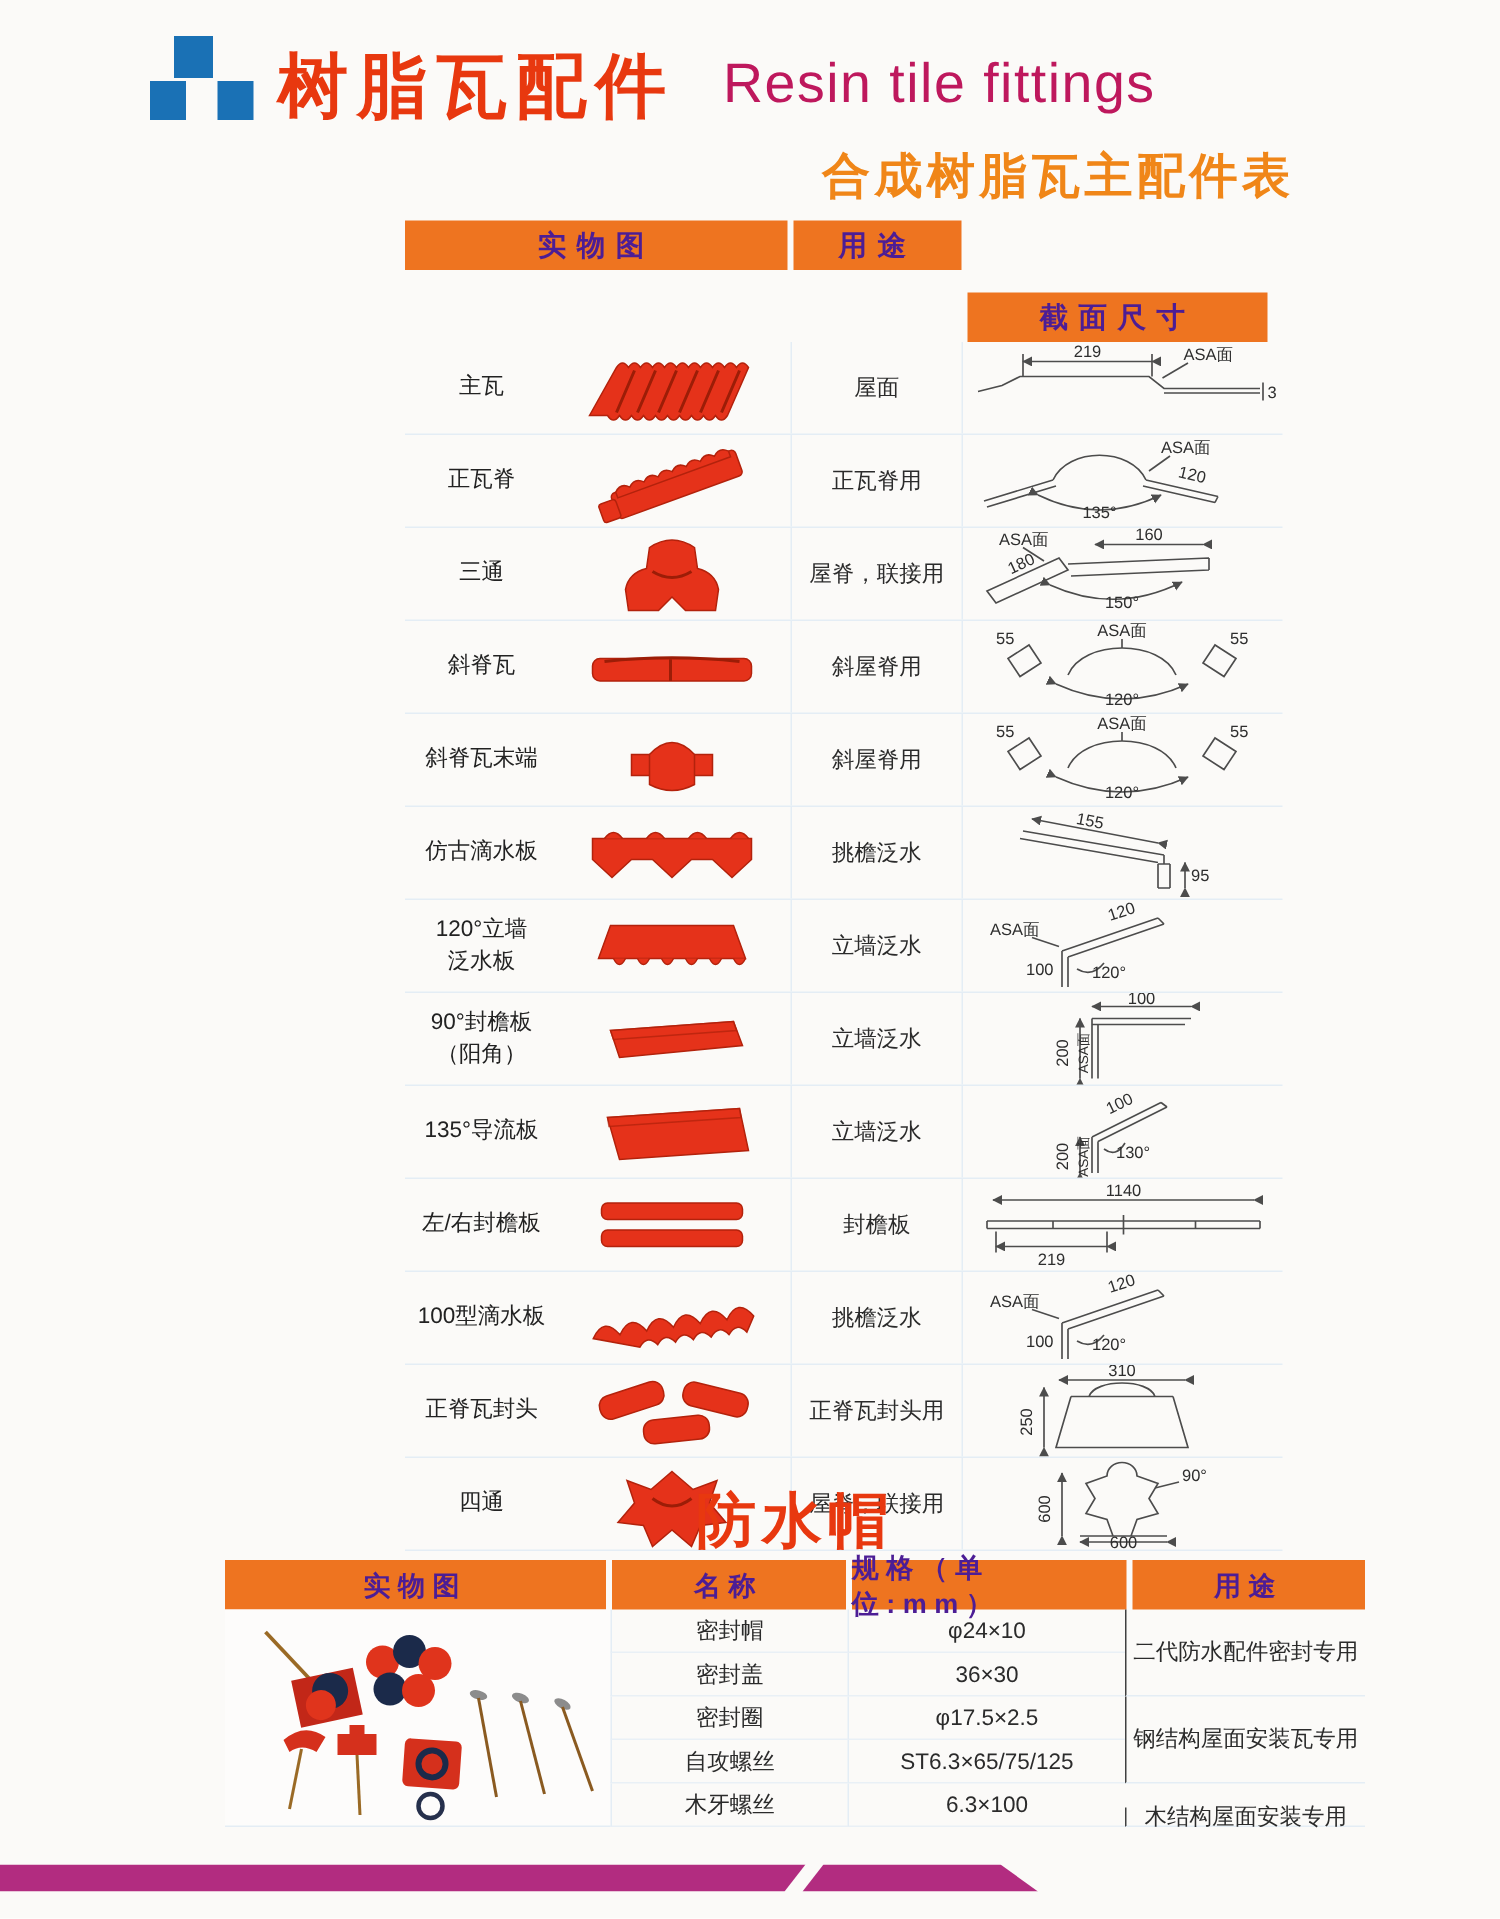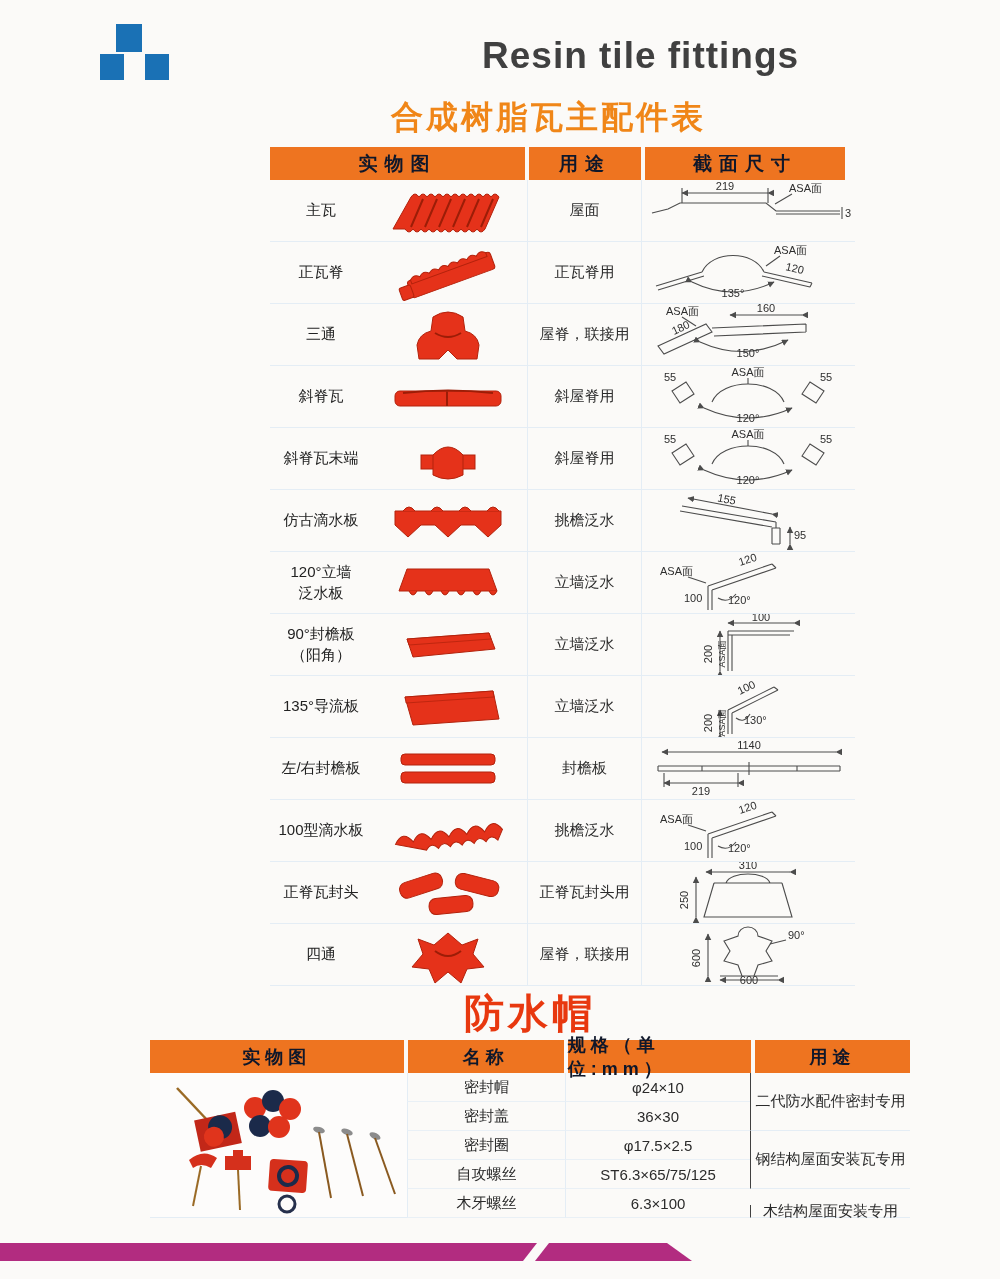--- a/index.html
+++ b/index.html
@@ -7,29 +7,29 @@
   body { font-family:"Liberation Sans","DejaVu Sans",sans-serif; }
   .page { position:relative; width:1000px; height:1279px; background:#fbfaf8; overflow:hidden; }
 
   
   .logo { position:absolute; left:98px; top:24px; width:74px; height:56px; }
   .logo span { position:absolute; background:#1a71b5; }
   .logo .sq-top { left:18px; top:0; width:26px; height:28px; }
   .logo .sq-bl  { left:2px;  top:30px; width:24px; height:26px; }
   .logo .sq-br  { left:47px; top:30px; width:24px; height:26px; }
   .title-cn { position:absolute; left:185px; top:26px; font-size:47px; font-weight:900; color:#e8380f; letter-spacing:6px; }
-  .title-en { position:absolute; left:482px; top:35px; font-size:37px; font-weight:700; color:#404040; letter-spacing:1px; }
-
-  .subtitle { position:absolute; left:256px; top:96px; width:585px; text-align:center; font-size:32px; font-weight:900; color:#f08618; letter-spacing:3px; }
+  .title-en { position:absolute; left:482px; top:35px; font-size:37px; font-weight:400; color:#be185d; letter-spacing:1px; }
+
+  .subtitle { position:absolute; left:278px; top:96px; width:585px; text-align:right; font-size:32px; font-weight:900; color:#f08618; letter-spacing:3px; }
 
   
   .t1 { position:absolute; left:270px; top:147px; width:585px; }
   .t-head { display:flex; gap:4px; }
-  .t-head .hc { height:33px; background:#ee7420; color:#0f172a; font-size:19px; font-weight:bold; letter-spacing:7px; display:flex; align-items:center; justify-content:center; }
-  .t1 .h1 { width:255px; } .t1 .h2 { width:112px; } .t1 .h3 { width:200px; }
+  .t-head .hc { height:33px; background:#ee7420; color:#4c1d95; font-size:19px; font-weight:bold; letter-spacing:7px; display:flex; align-items:center; justify-content:center; }
+  .t1 .h1 { width:255px; } .t1 .h2 { width:112px; } .t1 .h3 { width:200px;margin-top:48px; }
   .t1-body { height:800px; display:flex; flex-direction:column; }
   .t1-row { flex:1; display:flex; border-bottom:1px solid #e4edf5; }
   .t1-row .c-left { width:257px; display:flex; align-items:center; }
   .t1-row .c-use  { width:114px; border-left:1px solid #e4edf5; display:flex; align-items:center; justify-content:center; font-size:15px; color:#2b2b2b; text-align:center; }
   .t1-row .c-diag { width:214px; border-left:1px solid #e4edf5; display:flex; align-items:center; justify-content:center; }
   .p-name { width:102px; text-align:center; font-size:15px; color:#222; line-height:1.35; }
   .p-photo { width:152px; display:flex; align-items:center; justify-content:center; }
 
   svg text { font-family:"Liberation Sans","DejaVu Sans",sans-serif; }
   .dg { stroke:#4c4c4c; fill:none; stroke-width:1.1; }
@@ -65,20 +65,21 @@
         <path d="M0,0 L6,3 L0,6 Z" fill="#4c4c4c"></path>
       </marker>
     </defs>
   </svg>
 
   <div class="logo">
     <span class="sq-top"></span>
     <span class="sq-bl"></span>
     <span class="sq-br"></span>
   </div>
+  <div class="title-cn">树脂瓦配件</div>
   <div class="title-en">Resin tile fittings</div>
 
   <div class="subtitle">合成树脂瓦主配件表</div>
 
   <div class="t1">
     <div class="t-head">
       <div class="hc h1">实物图</div>
       <div class="hc h2">用途</div>
       <div class="hc h3">截面尺寸</div>
     </div>

